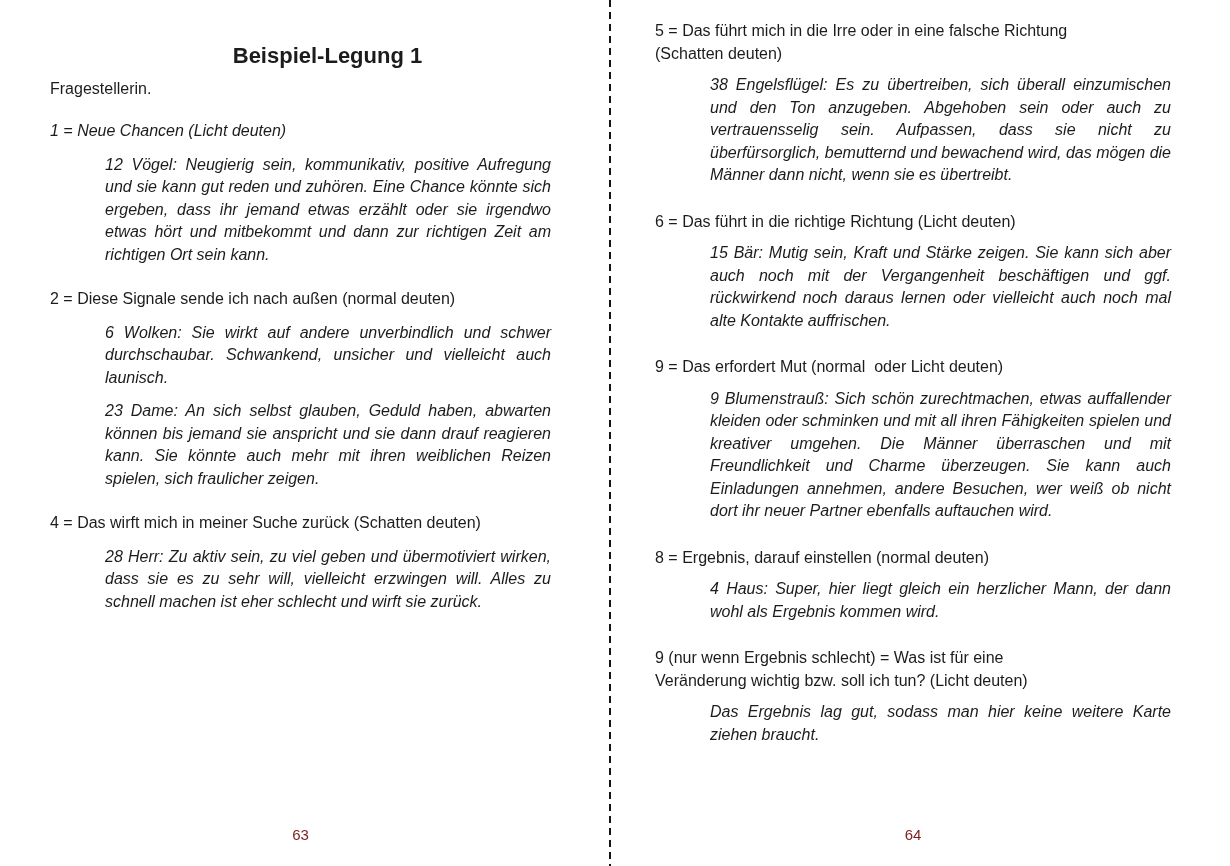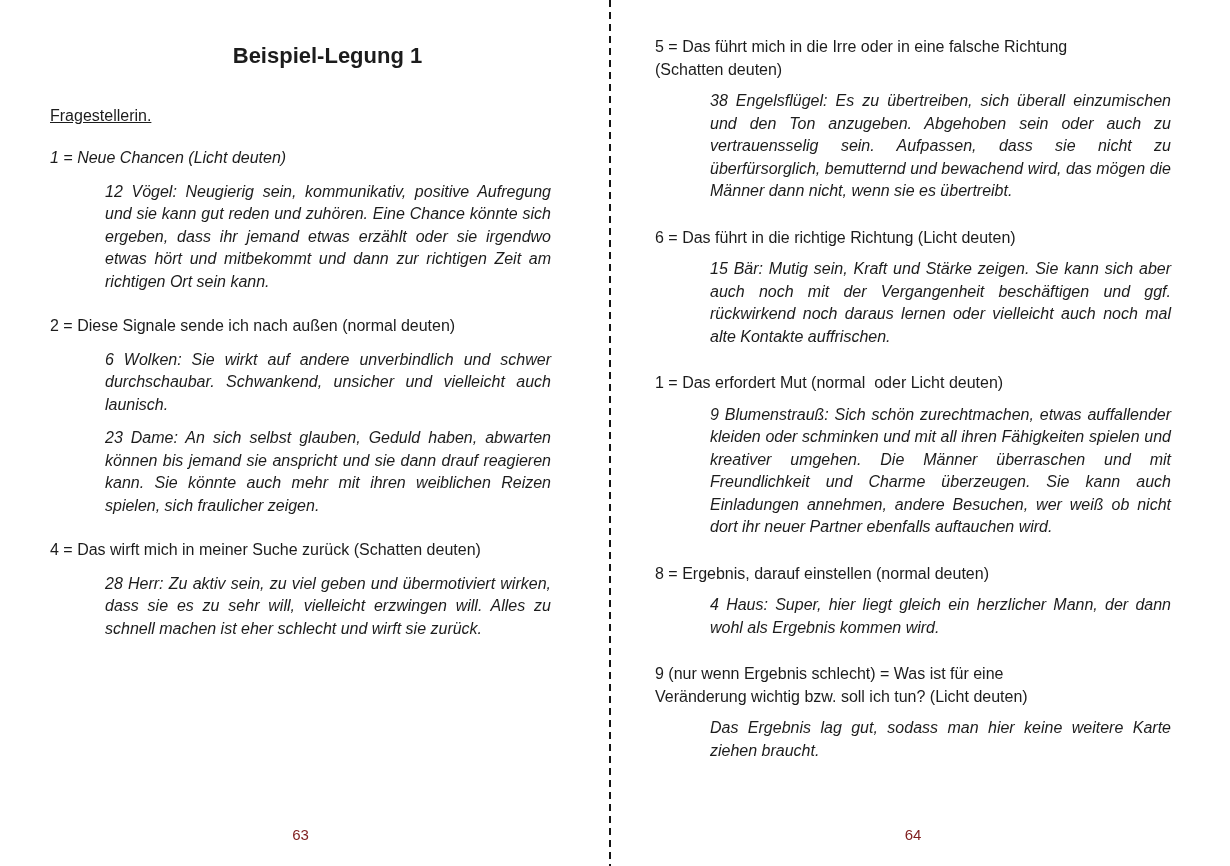--- a/index.html
+++ b/index.html
@@ -27,35 +27,34 @@
     width: 100%;
     padding-left: 54px;
     text-align: center;
     font-size: 22px;
     font-weight: bold;
     line-height: 24px;
     white-space: pre-wrap;
   }
 
   .intro {
-    margin-top: 37px;
+    margin-top: 10px;
     font-size: 16px;
     line-height: 22px;
-    text-decoration: underline;
   }
 
   .pos-heading {
     font-size: 16px;
     line-height: 22.5px;
     white-space: pre-wrap;
     margin-top: 22px;
   }
   .page-right .pos-heading { margin-top: 24px; }
   .page-left .pos-heading.first { margin-top: 20px; font-style: italic; }
-  .page-right .pos-heading.first { margin-top: 36px; }
+  .page-right .pos-heading.first { margin-top: 20px; }
 
   .card {
     margin-top: 11px;
     margin-left: 55px;
     text-align: justify;
     font-size: 16px;
     line-height: 22.5px;
     font-style: italic;
   }
   .page-right .card { margin-top: 9px; }
@@ -111,21 +110,21 @@
 (Schatten deuten)</p>
       <p class="card"><span class="lead">38 Engelsflügel: </span><span class="cardtext">Es zu übertreiben, sich überall einzumischen und den Ton anzugeben. Abgehoben sein oder auch zu vertrauensselig sein. Aufpassen, dass sie nicht zu überfürsorglich, bemutternd und bewachend wird, das mögen die Männer dann nicht, wenn sie es übertreibt.</span></p>
     </div>
 
     <div class="section">
       <p class="pos-heading">6 = Das führt in die richtige Richtung (Licht deuten)</p>
       <p class="card"><span class="lead">15 Bär: </span><span class="cardtext">Mutig sein, Kraft und Stärke zeigen. Sie kann sich aber auch noch mit der Vergangenheit beschäftigen und ggf. rückwirkend noch daraus lernen oder vielleicht auch noch mal alte Kontakte auffrischen.</span></p>
     </div>
 
     <div class="section">
-      <p class="pos-heading">1 = Das erfordert Mut (normal  oder Licht deuten)</p>
+      <p class="pos-heading">9 = Das erfordert Mut (normal  oder Licht deuten)</p>
       <p class="card"><span class="lead">9 Blumenstrauß: </span><span class="cardtext">Sich schön zurechtmachen, etwas auffallender kleiden oder schminken und mit all ihren Fähigkeiten spielen und kreativer umgehen. Die Männer überraschen und mit Freundlichkeit und Charme überzeugen. Sie kann auch Einladungen annehmen, andere Besuchen, wer weiß ob nicht dort ihr neuer Partner ebenfalls auftauchen wird.</span></p>
     </div>
 
     <div class="section">
       <p class="pos-heading">8 = Ergebnis, darauf einstellen (normal deuten)</p>
       <p class="card"><span class="lead">4 Haus: </span><span class="cardtext">Super, hier liegt gleich ein herzlicher Mann, der dann wohl als Ergebnis kommen wird.</span></p>
     </div>
 
     <div class="section">
       <p class="pos-heading">9 (nur wenn Ergebnis schlecht) = Was ist für eine

